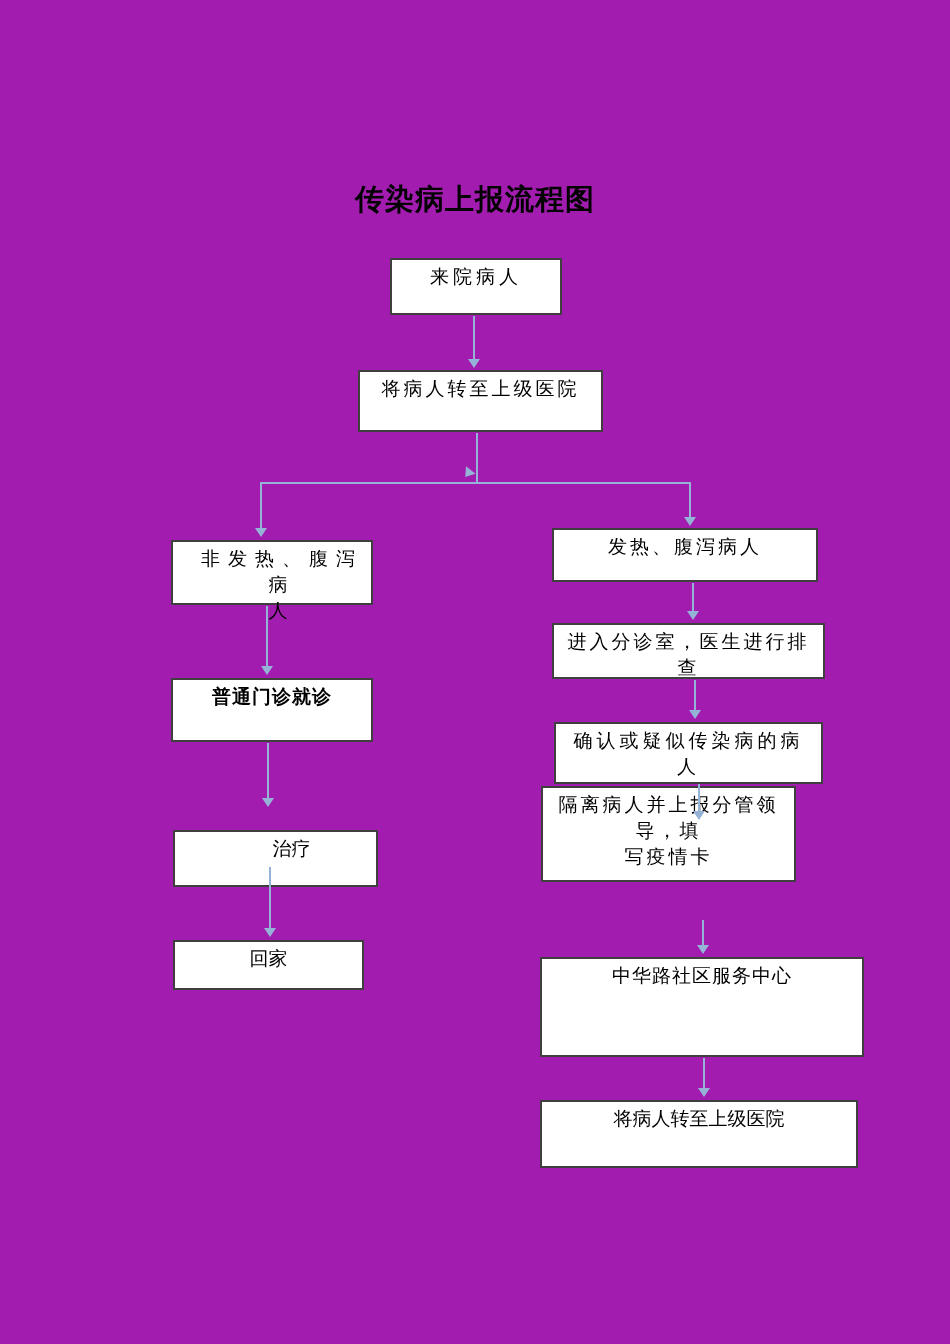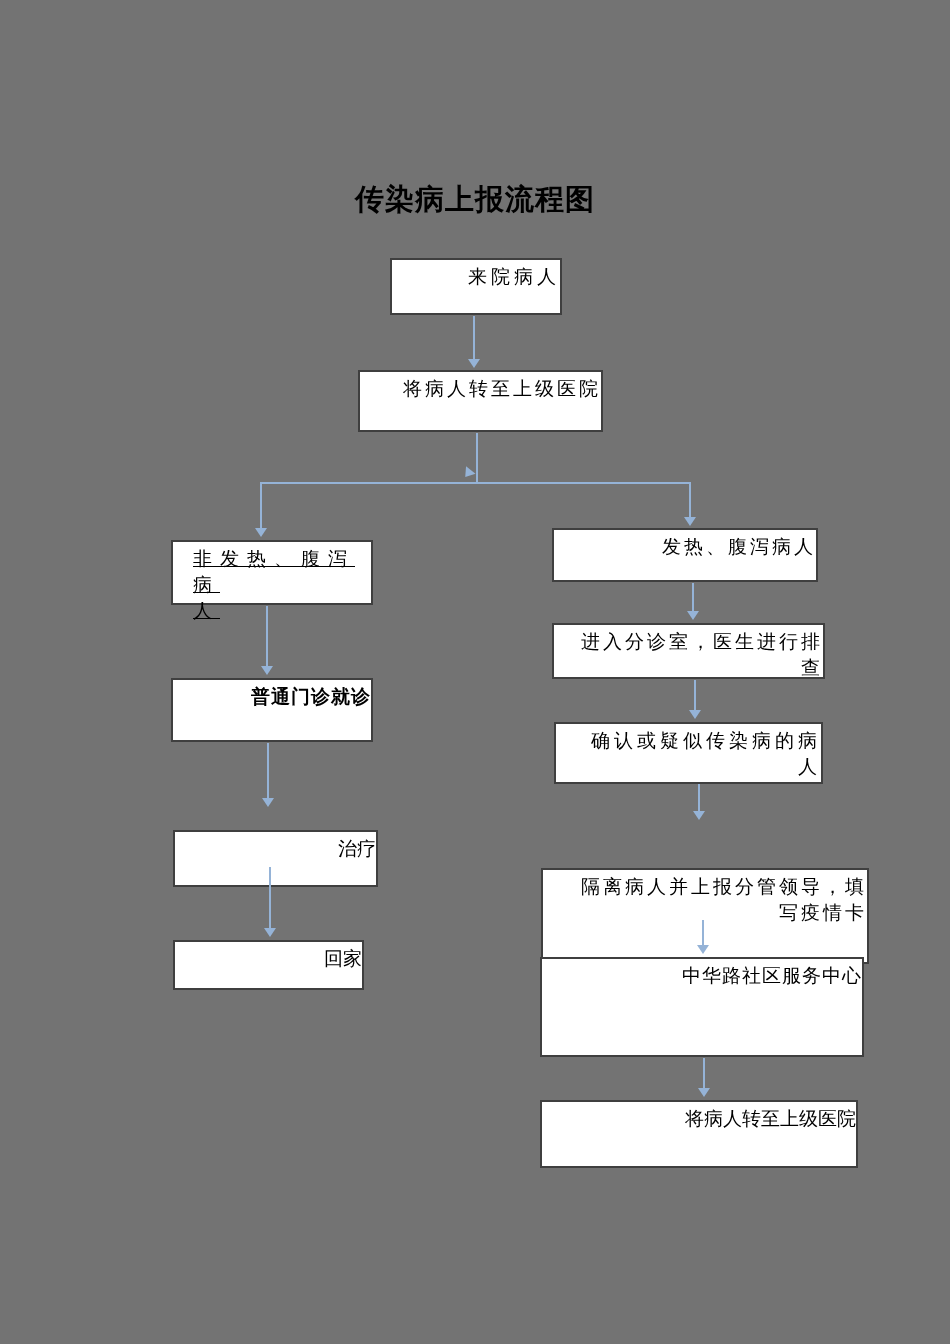--- a/index.html
+++ b/index.html
@@ -5,21 +5,21 @@
   html, body {
     margin: 0;
     padding: 0;
     background: #ffffff;
     font-family: "Liberation Serif", "DejaVu Serif", serif;
   }
   .page {
     position: relative;
     width: 950px;
     height: 1344px;
-    background: #737373;
+    background: #a21caf;
     overflow: hidden;
   }
   .doc-title {
     position: absolute;
     left: 0;
     top: 180px;
     width: 950px;
     text-align: center;
     font-size: 29px;
     font-weight: bold;
@@ -27,28 +27,27 @@
     letter-spacing: 1px;
   }
   .node {
     position: absolute;
     box-sizing: border-box;
     border: 2px solid #3f3f3f;
     background: #ffffff;
     color: #000000;
     font-size: 19px;
     line-height: 26px;
-    text-align: right;
+    text-align: center;
     padding-top: 4px;
     white-space: pre-line;
   }
   .node.left-justified {
-    text-align: left;
+    text-align: center;
     padding-left: 20px;
-    text-decoration: underline;
   }
   .ls0 { letter-spacing: 0; }
   .ls1 { letter-spacing: 1px; }
   .ls3 { letter-spacing: 3px; }
   .ls4 { letter-spacing: 4px; }
   .ls8 { letter-spacing: 8px; }
   .vline {
     position: absolute;
     width: 2px;
     background: #95b3d7;
@@ -91,21 +90,21 @@
   <div class="node ls0" style="left:173px; top:940px; width:191px; height:50px;">回家</div>
 
   <div class="node ls3" style="left:552px; top:528px; width:266px; height:54px;">发热、腹泻病人</div>
 
   <div class="node ls3" style="left:552px; top:623px; width:273px; height:56px;">进入分诊室，医生进行排
 查</div>
 
   <div class="node ls4" style="left:554px; top:722px; width:269px; height:62px;">确认或疑似传染病的病
 人</div>
 
-  <div class="node ls3" style="left:541px; top:868px; width:328px; height:96px;">隔离病人并上报分管领导，填
+  <div class="node ls3" style="left:541px; top:786px; width:255px; height:96px;">隔离病人并上报分管领导，填
 写疫情卡</div>
 
   <div class="node ls1" style="left:540px; top:957px; width:324px; height:100px;">中华路社区服务中心</div>
 
   <div class="node ls0" style="left:540px; top:1100px; width:318px; height:68px;">将病人转至上级医院</div>
 
   <div class="vline" style="left:473px; top:316px; height:44px;"></div>
   <div class="arrowhead-down" style="left:468px; top:359px;"></div>
 
   <div class="vline" style="left:476px; top:433px; height:49px;"></div>

